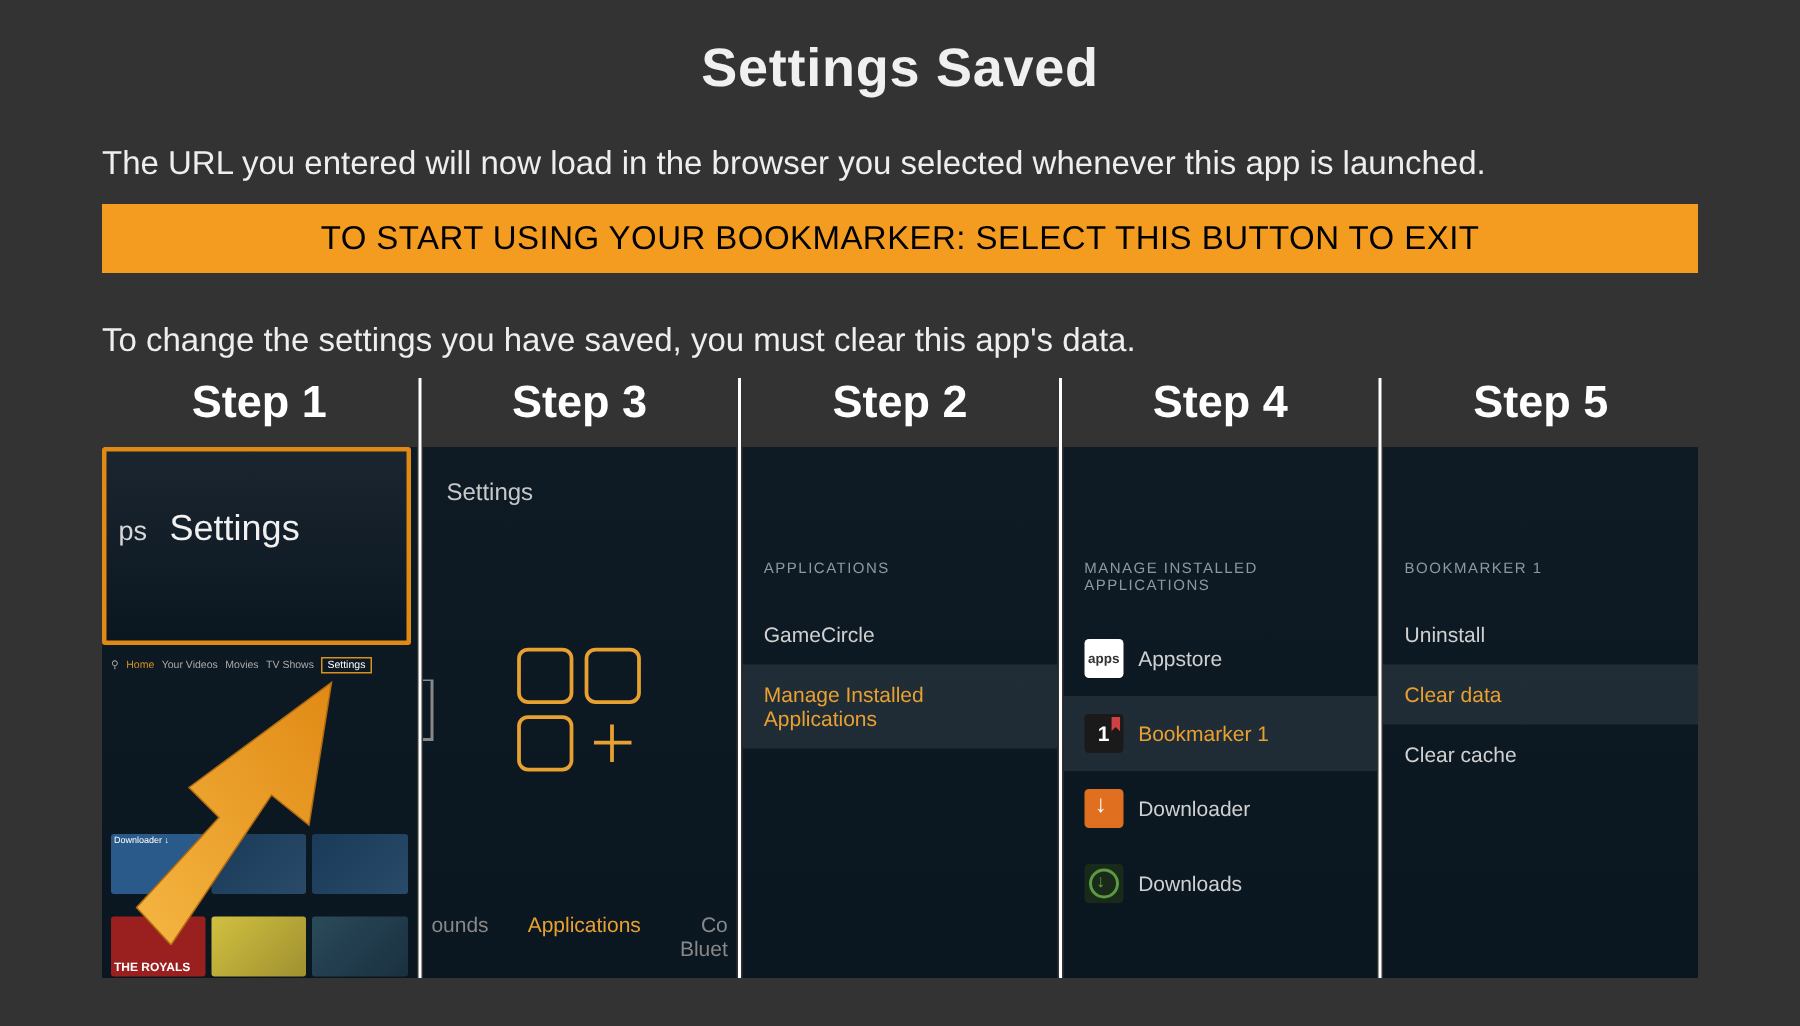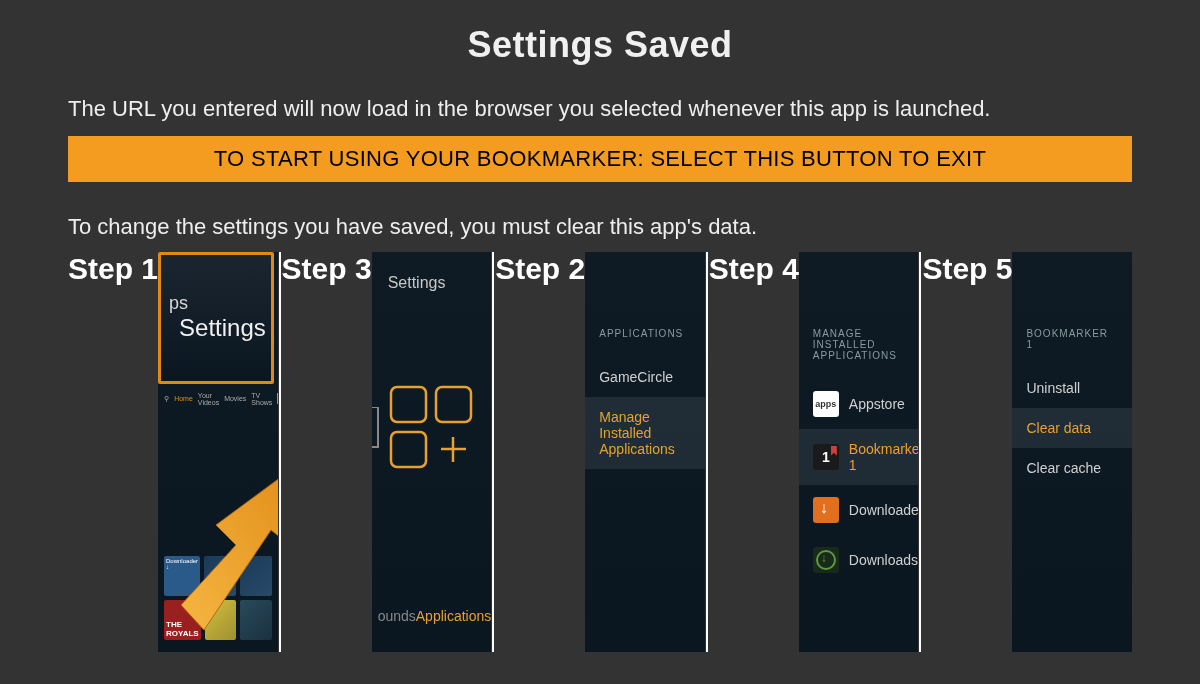--- a/index.html
+++ b/index.html
@@ -43,21 +43,21 @@
     }
     .steps-row {
       display: flex;
       margin-top: 10px;
       height: 400px;
       align-items: stretch;
     }
     .step-col {
       flex: 1;
       display: flex;
-      flex-direction: row;
+      flex-direction: column;
       position: relative;
     }
     .step-divider {
       width: 2px;
       background: #fff;
       margin: 0 1px;
       align-self: stretch;
     }
     .step-heading {
       text-align: center;
@@ -121,21 +121,21 @@
       height: 180px;
       pointer-events: none;
     }
     .s1-thumbs {
       position: absolute;
       bottom: 6px;
       left: 6px;
       right: 6px;
       height: 90px;
     }
-    .thumb-row { display:flex; gap:4px; margin-bottom:4px; }
+    .thumb-row { display:flex; gap:4px; margin-bottom:15px; }
     .thumb {
       flex:1; height:40px;
       background: linear-gradient(135deg,#2a4a5a,#1a3040);
       border-radius:2px;
       position:relative;
       font-size:6px;
       color:#fff;
       padding:2px;
     }
     .thumb.dl { background:#2a5a8a; }

